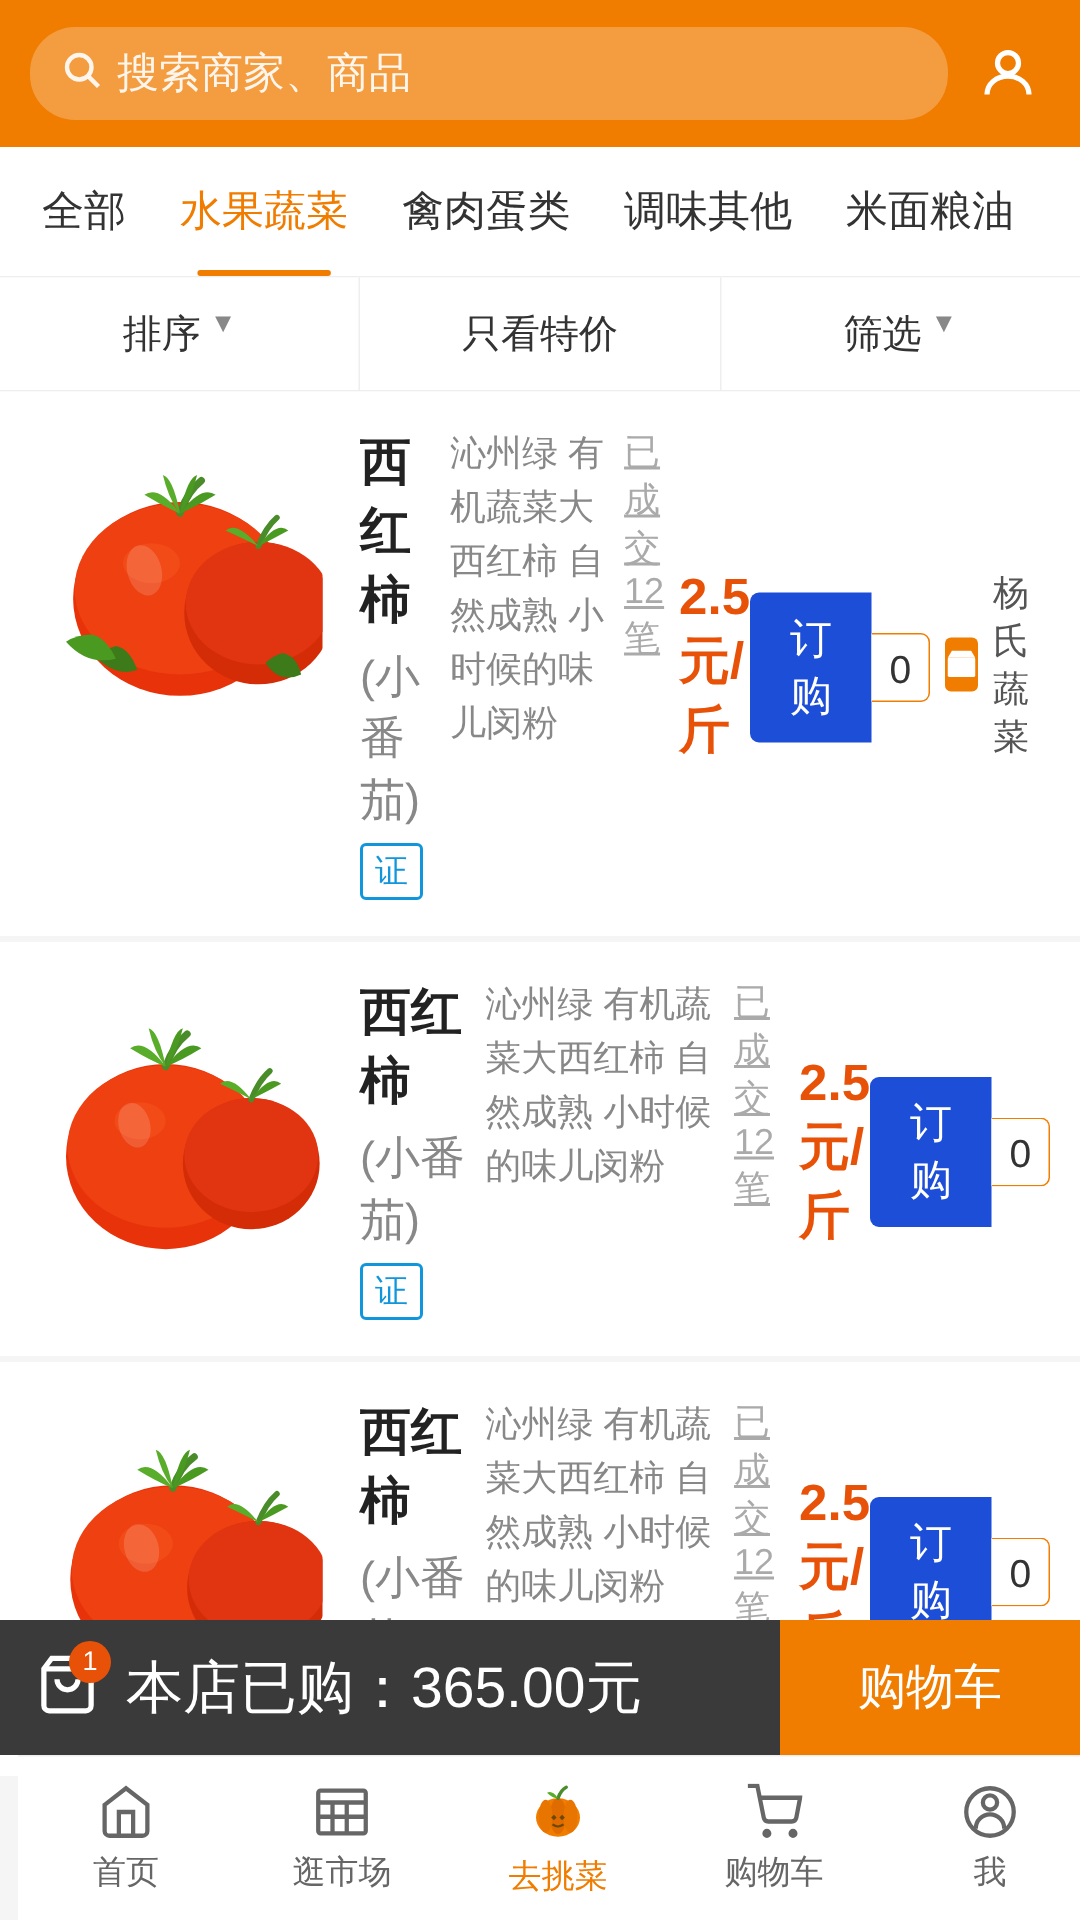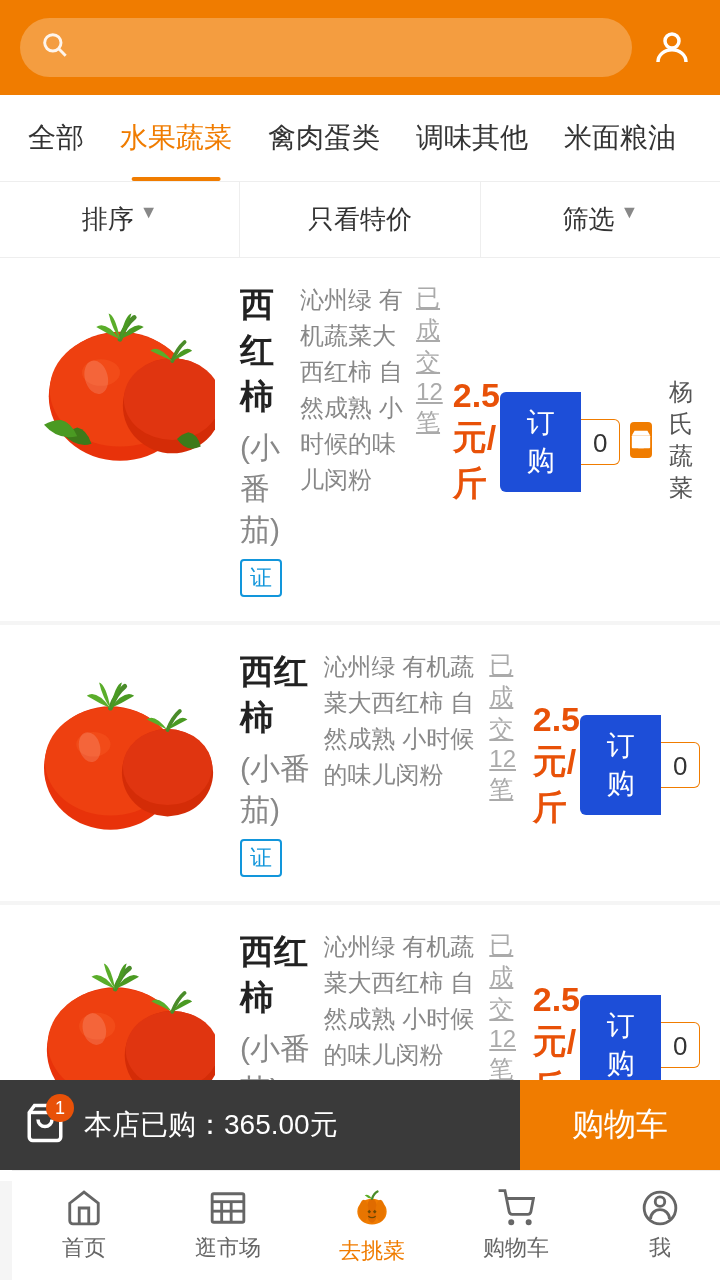--- a/index.html
+++ b/index.html
@@ -193,21 +193,20 @@
       font-size: 26px;
       line-height: 46px;
       border-radius: 0 6px 6px 0;
       background: #fff;
       color: #333;
     }
     .seller-row {
       display: flex;
       align-items: center;
       gap: 10px;
-      text-align: center;
     }
     .seller-icon {
       width: 36px;
       height: 36px;
       background: #F07C00;
       border-radius: 4px;
       display: flex;
       align-items: center;
       justify-content: center;
     }
@@ -246,21 +245,21 @@
       font-size: 18px;
       width: 28px;
       height: 28px;
       border-radius: 50%;
       display: flex;
       align-items: center;
       justify-content: center;
     }
     .cart-text {
       color: #fff;
-      font-size: 28px;
+      font-size: 38px;
     }
     .cart-btn {
       width: 200px;
       background: #F07C00;
       color: #fff;
       font-size: 32px;
       display: flex;
       align-items: center;
       justify-content: center;
       cursor: pointer;
@@ -302,20 +301,21 @@
 <body>
 
 <div class="header">
   <div class="search-bar">
     <span>
       <svg width="28" height="28" viewBox="0 0 24 24" fill="none" stroke="rgba(255,255,255,0.9)" stroke-width="2.5">
         <circle cx="11" cy="11" r="7"></circle>
         <line x1="16.5" y1="16.5" x2="22" y2="22"></line>
       </svg>
     </span>
+    <span class="search-placeholder">搜索商家、商品</span>
   </div>
   <div class="user-icon-wrap">
     <svg width="42" height="42" viewBox="0 0 24 24" fill="none" stroke="white" stroke-width="2">
       <circle cx="12" cy="8" r="4"></circle>
       <path d="M4 20c0-4 3.6-7 8-7s8 3 8 7"></path>
     </svg>
   </div>
 </div>
 
 <div class="category-tabs">

